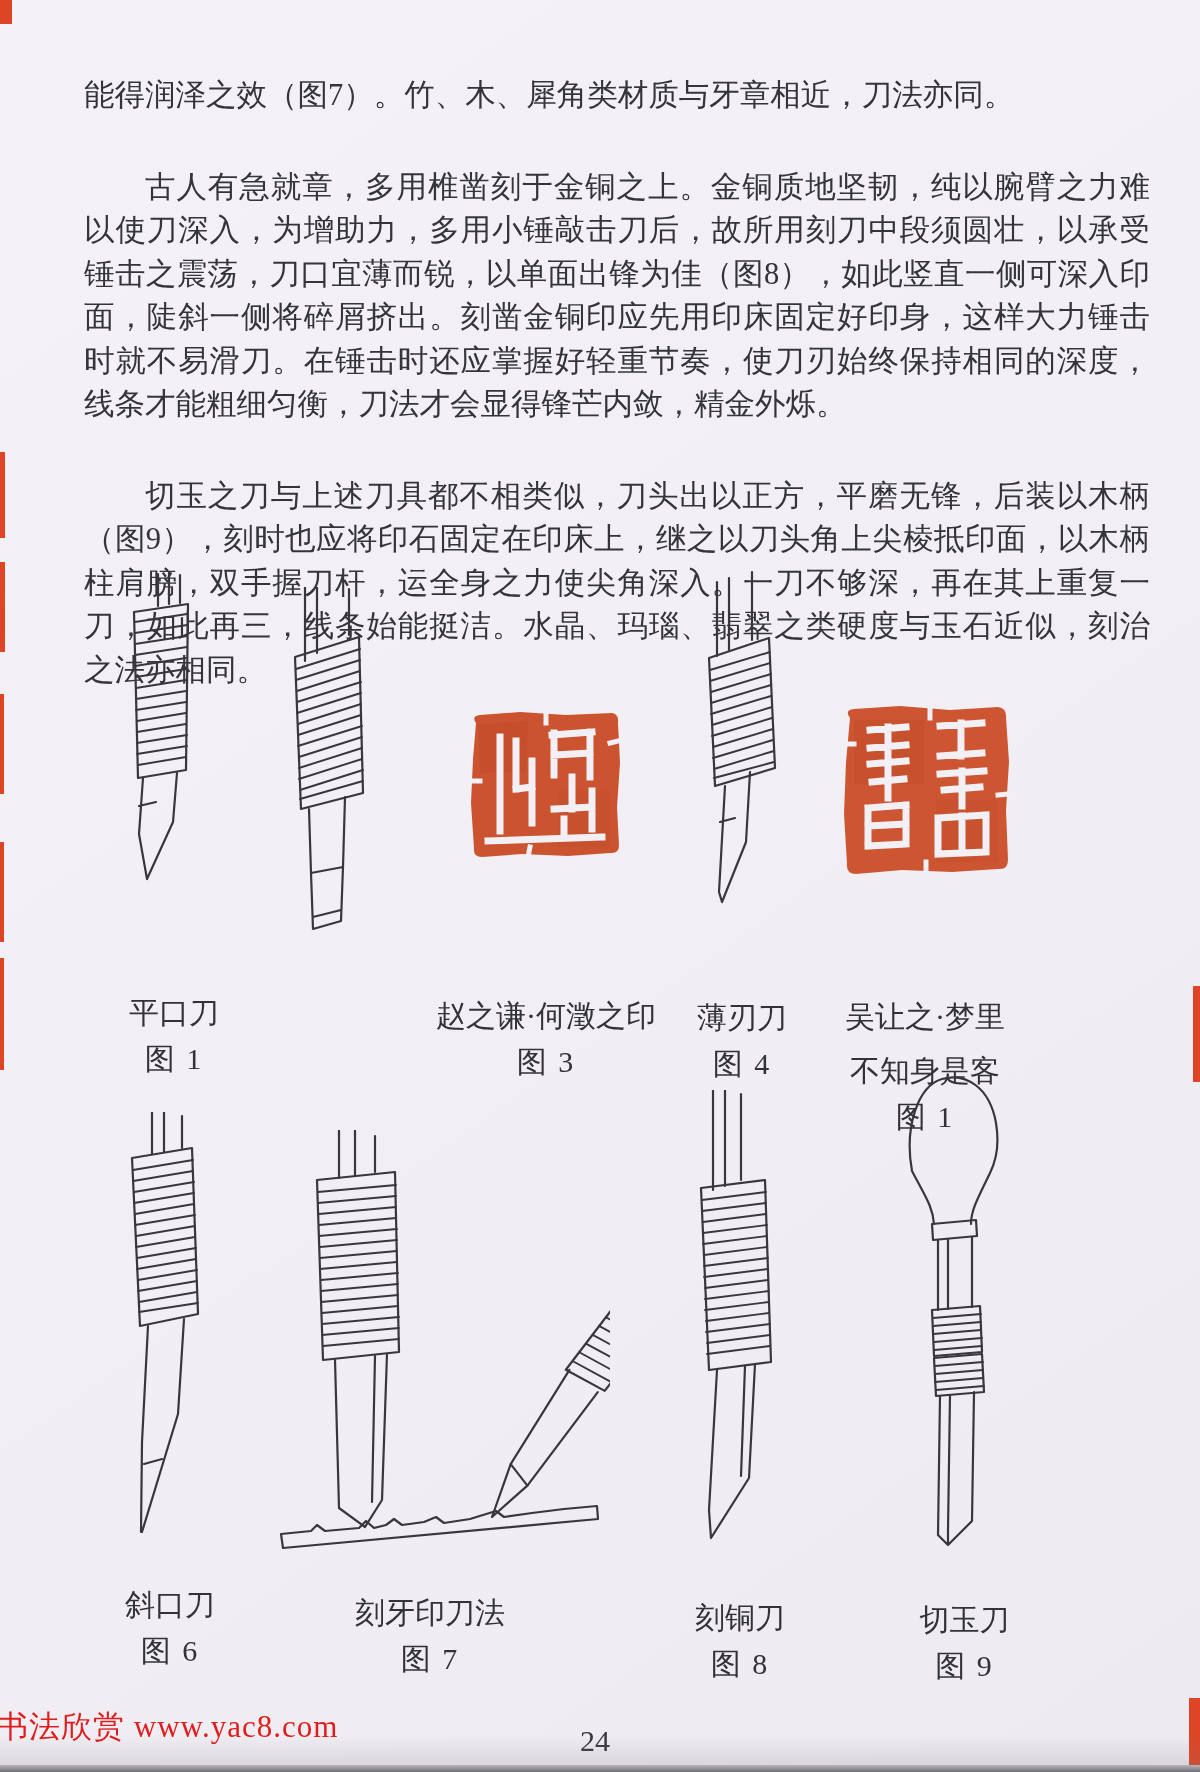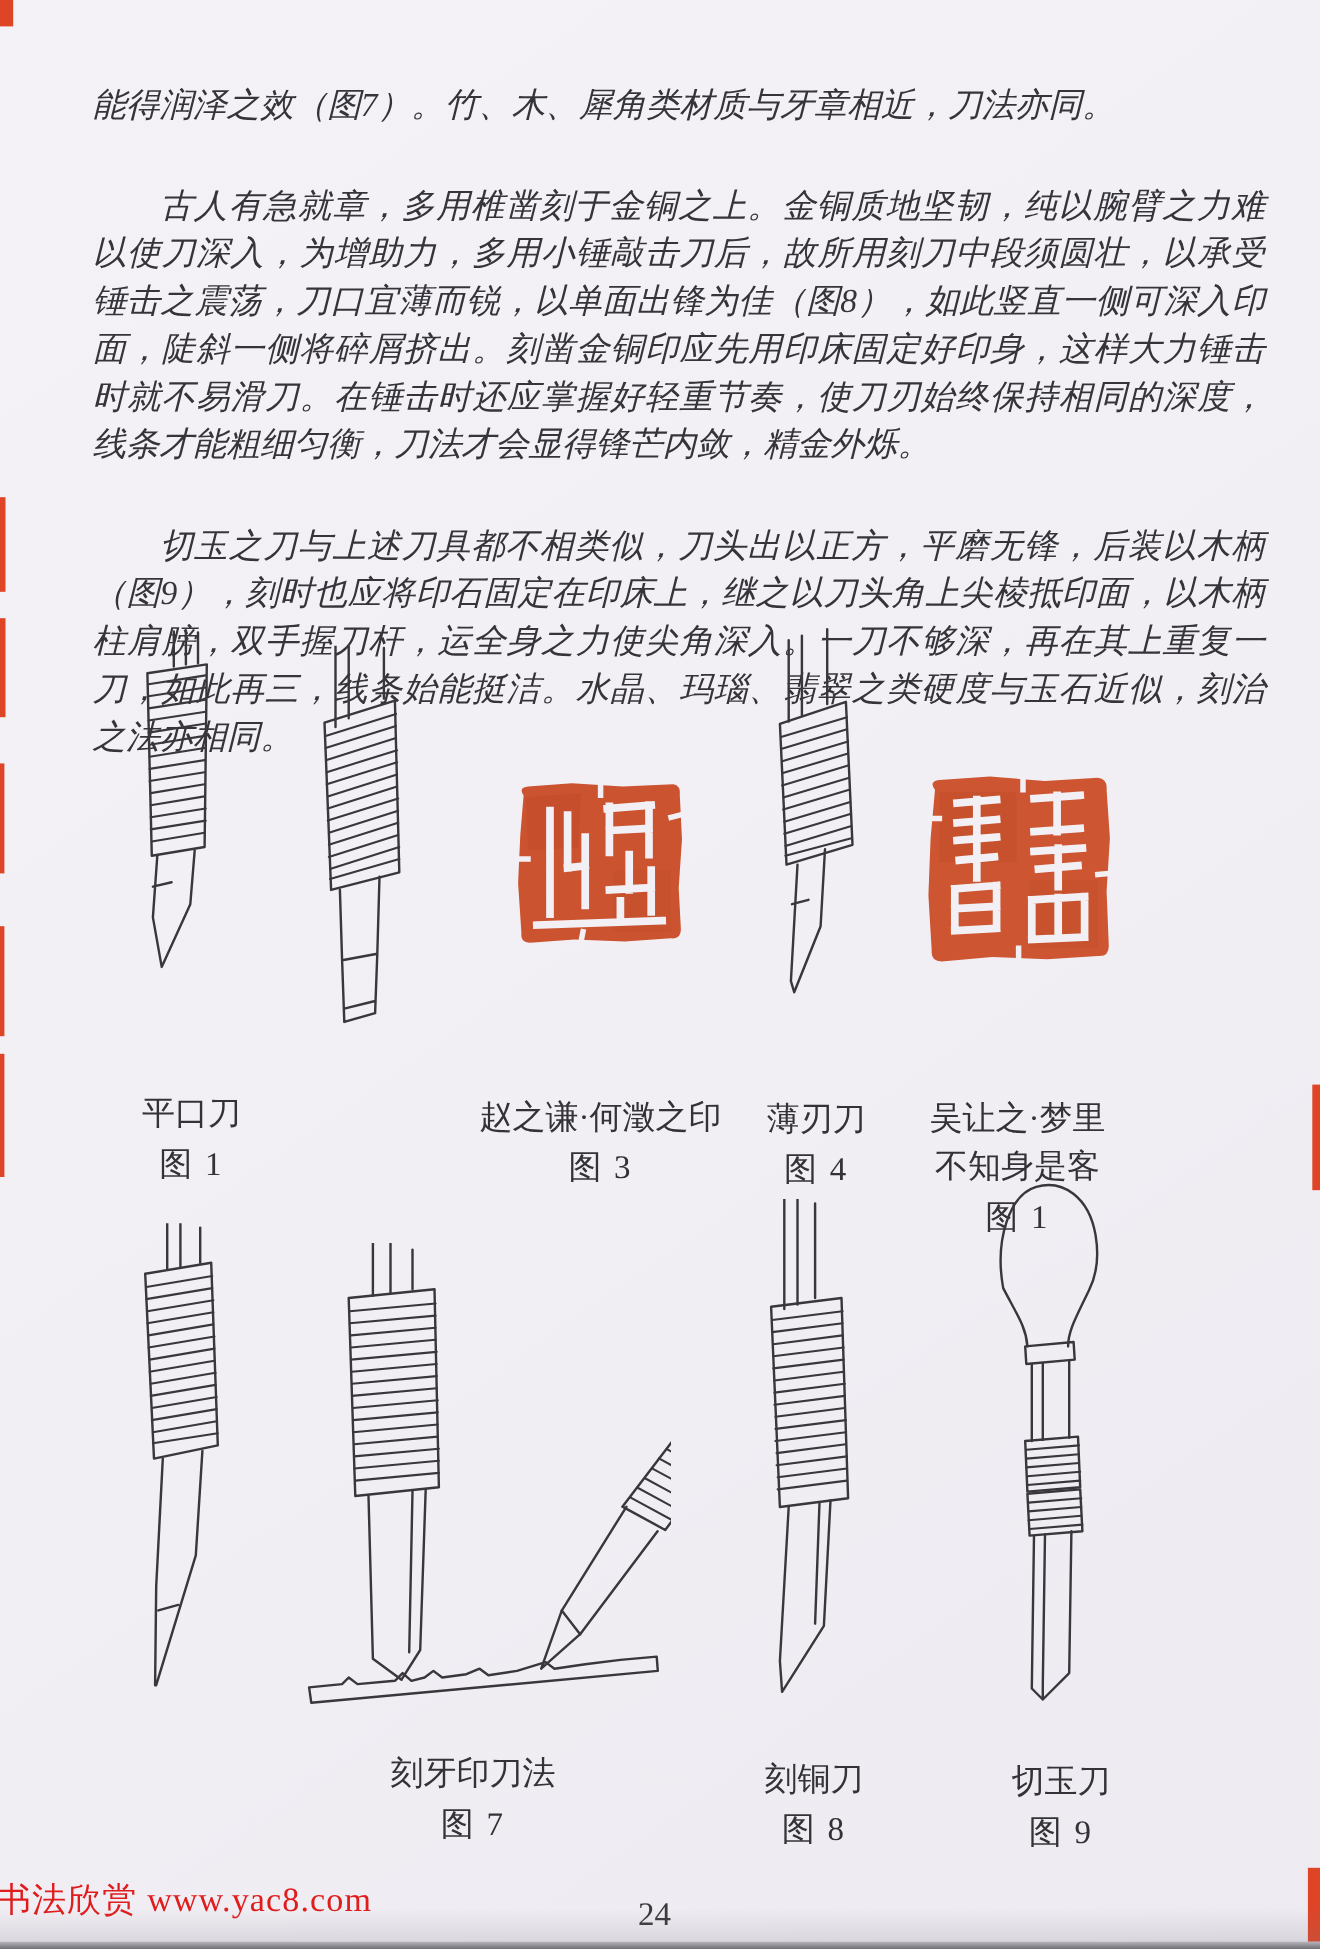--- a/index.html
+++ b/index.html
@@ -3,33 +3,33 @@
 <meta charset="utf-8">
 <style>
   html,body{margin:0;padding:0;background:#ffffff;}
   .page{
     position:relative;width:1200px;height:1772px;overflow:hidden;
     background:linear-gradient(145deg,#f4f2f7 0%,#f1eff4 55%,#edebf1 100%);
     font-family:"Liberation Serif","DejaVu Serif",serif;color:#35343a;
   }
   .text-block{
     position:absolute;left:84px;top:74px;width:1066px;
-    font-size:30.5px;line-height:43.5px;text-align:justify;font-style:italic;
+    font-size:30.5px;line-height:43.5px;text-align:justify;
   }
   .text-block p{margin:0;}
   .text-block p.ind{text-indent:2em;margin-top:48px;}
   .fig{position:absolute;}
   .art{stroke:#39373b;stroke-width:2.2;fill:none;stroke-linecap:round;stroke-linejoin:round;}
   .artthin{stroke:#39373b;stroke-width:1.9;fill:none;stroke-linecap:round;stroke-linejoin:round;}
   .sealw{stroke:#f2f0f4;stroke-width:7;fill:none;stroke-linecap:square;}
   .sealnick{stroke:#f2f0f4;stroke-width:5;fill:none;stroke-linecap:square;}
   .cap{position:absolute;text-align:center;font-size:30px;line-height:34px;color:#333236;}
   .cap span{display:block;}
   .cap .cap-n{margin-top:12px;letter-spacing:2px;}
-  .cap .cap-t2{margin-top:10px;}
+  .cap .cap-t2{margin-top:20px;}
   .wm{position:absolute;left:-3px;top:1706px;font-size:31px;color:#e01d1d;
       letter-spacing:1px;white-space:nowrap;font-family:"Liberation Serif","DejaVu Serif",serif;}
   .pno{position:absolute;left:560px;top:1724px;width:70px;text-align:center;
        font-size:30px;color:#3a393d;}
   .mark{position:absolute;background:#de4527;}
   .bedge{position:absolute;left:0;bottom:0;width:1200px;height:7px;
          background:linear-gradient(#b9b7bd,#6f6d74);}
   .bshade{position:absolute;left:0;bottom:7px;width:1200px;height:30px;
           background:linear-gradient(rgba(120,118,126,0),rgba(120,118,126,.18));}
 </style>
@@ -132,20 +132,24 @@
     <path class="art" d="M24,98 C16,54 30,13 54,6 C78,-1 102,15 108,50 C111,68 109,86 102,100 M24,98 C37,123 45,134 46,151 M102,100 C90,125 83,137 83,151"></path>
     <path class="art" d="M44,151 L88,147 L89,163 L45,167 Z"></path>
     <path class="art" d="M50,167 V237 M60,166 V236 M84,164 V234"></path>
     <path class="art" d="M44,237 L92,233 L94,279 L46,283 Z"></path>
     <path class="artthin" d="M45,245 L93,241 M45,253 L93,249 M45,261 L93,257 M46,269 L94,265 M46,277 L94,273"></path>
     <path class="art" d="M46,285 L94,281 L96,319 L48,323 Z"></path>
     <path class="artthin" d="M47,293 L95,289 M47,301 L95,297 M47,309 L95,305 M48,317 L96,313"></path>
     <path class="art" d="M52,323 L50,462 M86,319 L84,448 M62,322 L60,458 M50,462 L60,472 L84,448 M60,458 L60,472"></path>
   </svg>
 
+  <div class="cap" style="left:85px;top:1588px;width:170px">
+    <span class="cap-t">斜口刀</span>
+    <span class="cap-n">图 6</span>
+  </div>
   <div class="cap" style="left:310px;top:1596px;width:240px">
     <span class="cap-t">刻牙印刀法</span>
     <span class="cap-n">图 7</span>
   </div>
   <div class="cap" style="left:660px;top:1601px;width:160px">
     <span class="cap-t">刻铜刀</span>
     <span class="cap-n">图 8</span>
   </div>
   <div class="cap" style="left:882px;top:1603px;width:165px">
     <span class="cap-t">切玉刀</span>

